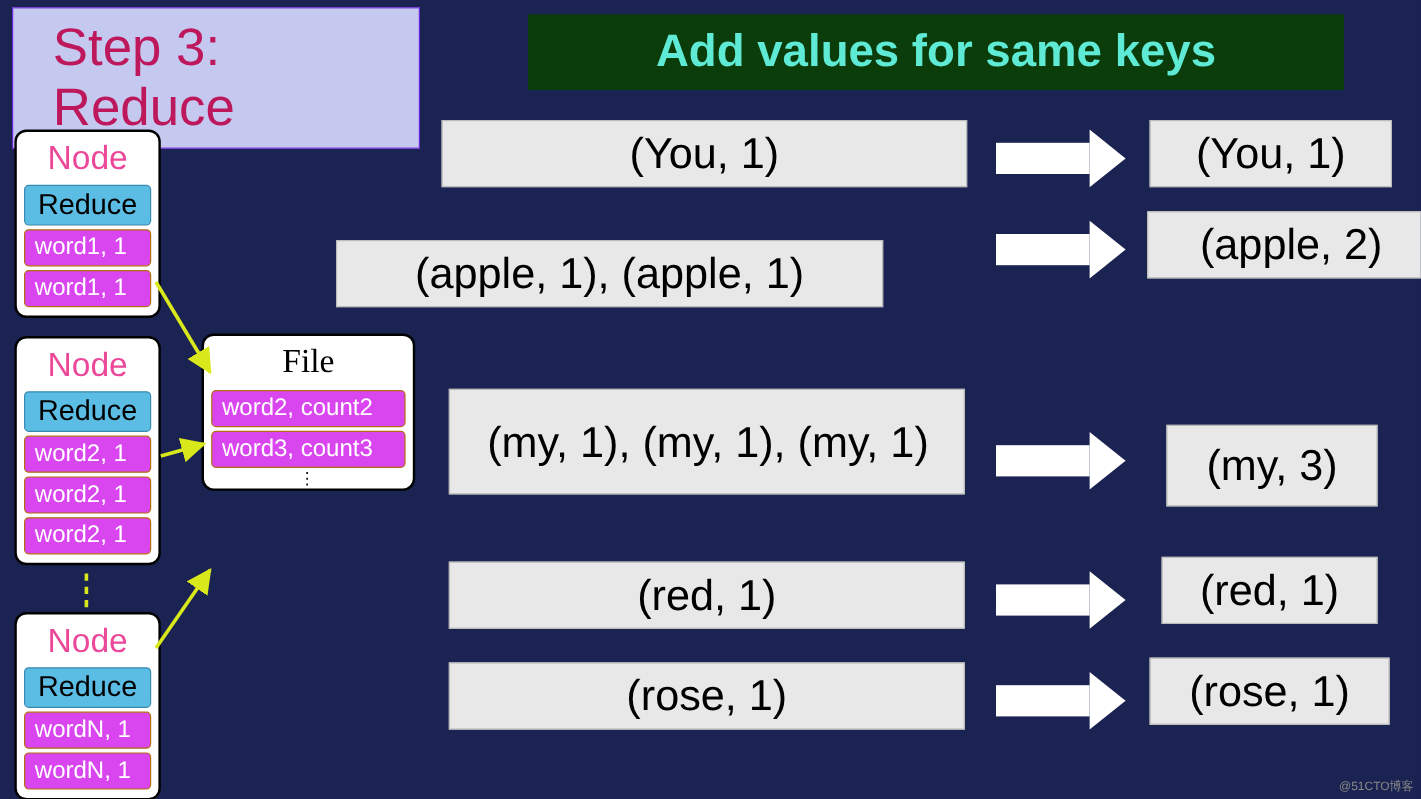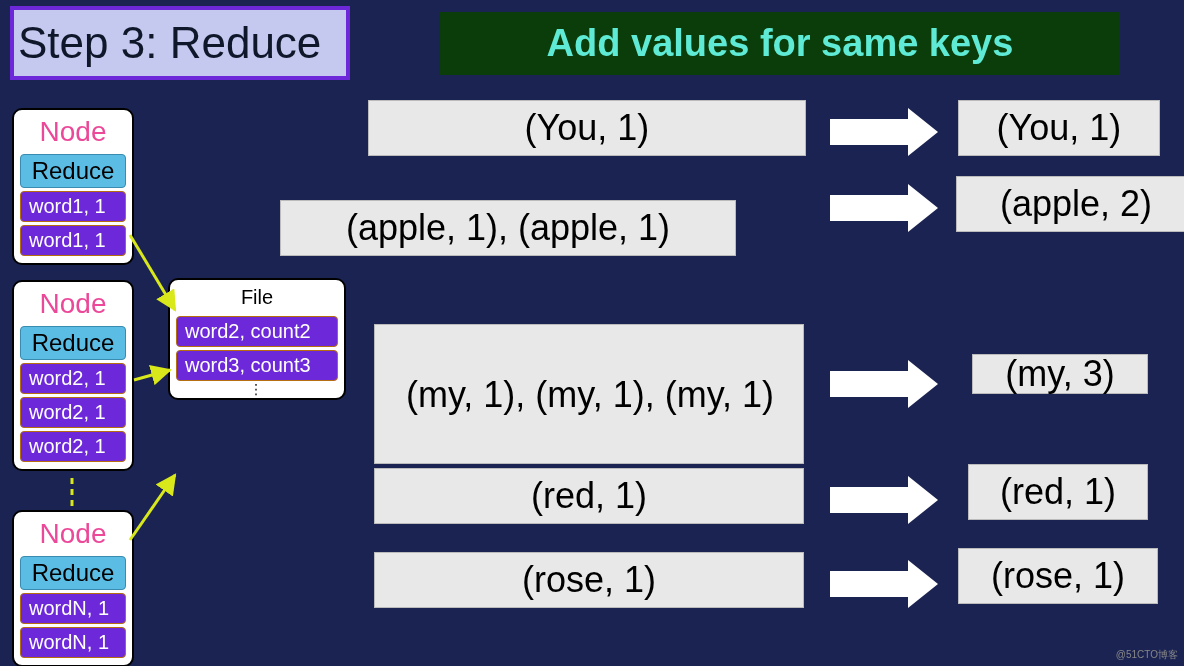--- a/index.html
+++ b/index.html
@@ -7,24 +7,24 @@
     width: 1184px;
     height: 666px;
     background: #1a2352;
     font-family: Helvetica, Arial, sans-serif;
     position: relative;
     overflow: hidden;
   }
   .title-box {
     position: absolute;
     background: #c5c9f0;
-    color: #0f172a;
+    color: #be185d;
     font-size: 44px;
-    padding: 8px 4px;
-    border: 4px solid #6d28d9;
+    padding: 8px 33px;
+    border: 1px solid #6d28d9;
   }
   .subtitle-box {
     position: absolute;
     background: #0a3d0a;
     color: #5eead4;
     font-size: 38px;
     font-weight: bold;
     padding: 10px 20px;
   }
   .node-box {
@@ -44,40 +44,41 @@
     background: #5bbce4;
     color: #000000;
     border: 1px solid #3a8bb0;
     border-radius: 4px;
     font-size: 24px;
     text-align: center;
     padding: 2px 6px;
     margin: 2px;
   }
   .word-item {
-    background: #6d28d9;
+    background: #d946ef;
     color: #fff;
     border: 1px solid #b56d10;
     border-radius: 4px;
     font-size: 20px;
     padding: 3px 8px;
     margin: 3px 2px;
   }
   .file-box {
     position: absolute;
     background: #fff;
     border: 2px solid #000;
     border-radius: 10px;
     padding: 4px;
   }
   .file-title {
     color: #000;
-    font-size: 20px;
+    font-size: 28px;
     text-align: center;
     padding: 2px 0 4px 0;
+    font-family: Liberation Serif, serif;
   }
   .pair-box {
     position: absolute;
     background: #e8e8e8;
     border: 1px solid #bbb;
     color: #000;
     font-size: 36px;
     text-align: center;
     padding: 6px 12px;
     display: flex;
@@ -185,28 +186,28 @@
 </div>
 <div class="result-box" style="left:958px; top:100px; width:202px; height:56px;">(You, 1)</div>
 
 <div class="pair-box" style="left:280px; top:176px; width:456px; height:56px;margin-top:24px;">(apple, 1), (apple, 1)</div>
 <div class="arrow" style="left:830px; top:184px;">
   <div class="arrow-stem" style="width:78px;"></div>
     <div class="arrow-head"></div>
 </div>
 <div class="result-box" style="left:956px; top:176px; width:240px; height:56px;">(apple, 2)</div>
 
-<div class="pair-box" style="left:374px; top:324px; width:430px; height:140px; line-height:1.25;padding-left:14px;">
+<div class="pair-box" style="left:374px; top:324px; width:430px; height:88px; line-height:1.25;padding-left:14px;">
   <span>(my, 1), (my, 1), (my, 1)</span>
 </div>
 <div class="arrow" style="left:830px; top:360px;">
   <div class="arrow-stem" style="width:78px;"></div>
     <div class="arrow-head"></div>
 </div>
-<div class="result-box" style="left:972px; top:354px; width:176px; height:40px;">(my, 3)</div>
+<div class="result-box" style="left:972px; top:354px; width:176px; height:68px;">(my, 3)</div>
 
 <div class="pair-box" style="left:374px; top:468px; width:430px; height:56px;">(red, 1)</div>
 <div class="arrow" style="left:830px; top:476px;">
   <div class="arrow-stem" style="width:78px;"></div>
     <div class="arrow-head"></div>
 </div>
 <div class="result-box" style="left:968px; top:464px; width:180px; height:56px;">(red, 1)</div>
 
 <div class="pair-box" style="left:374px; top:552px; width:430px; height:56px;">(rose, 1)</div>
 <div class="arrow" style="left:830px; top:560px;">

